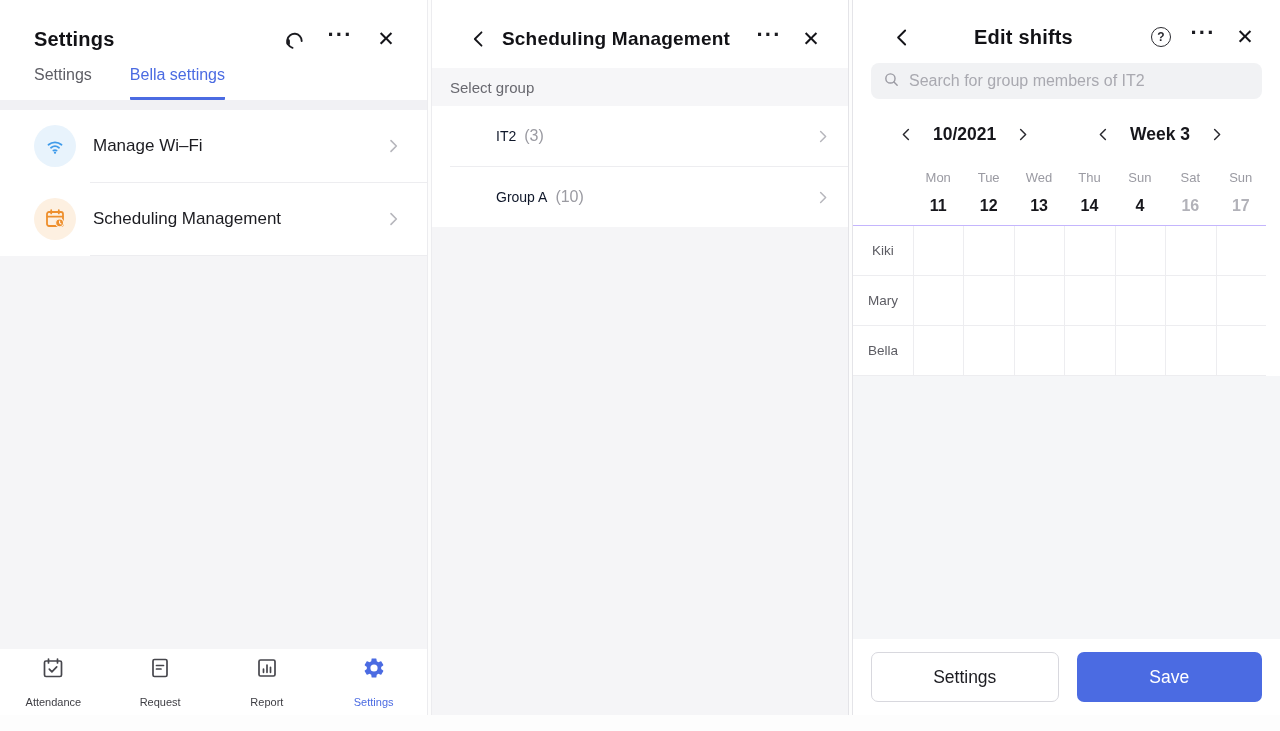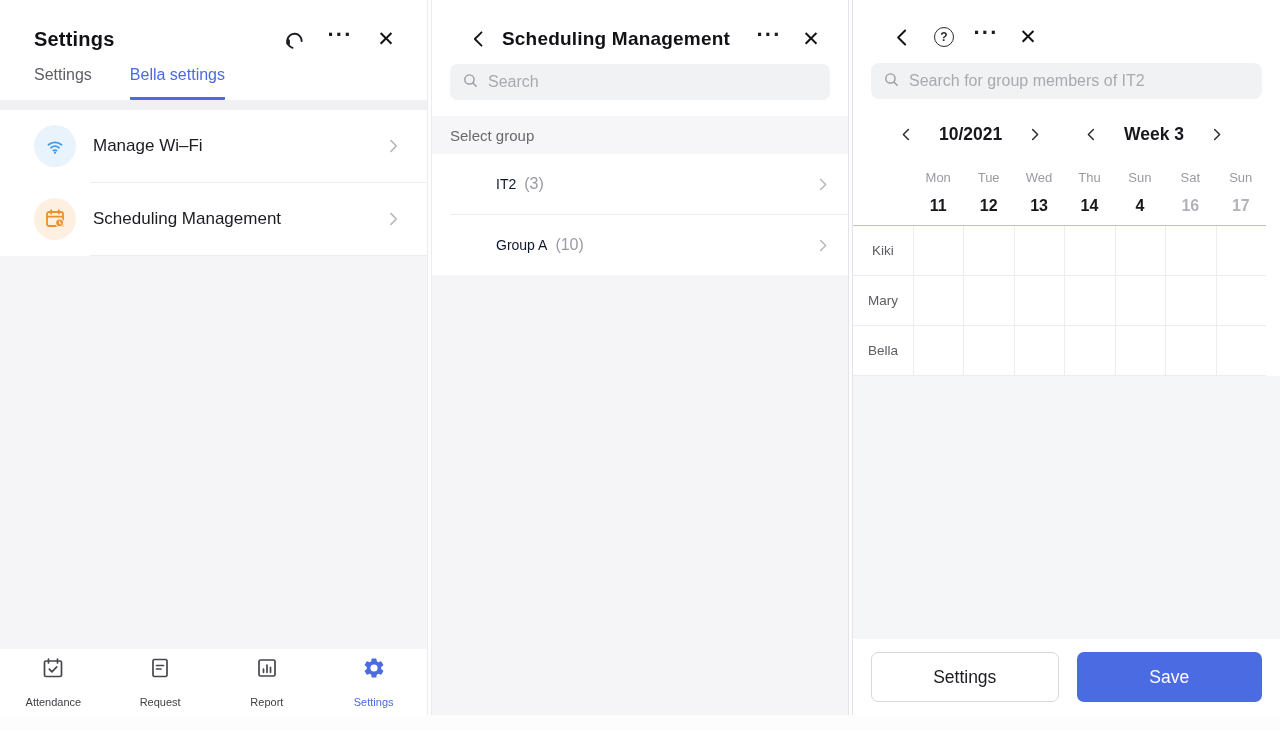--- a/index.html
+++ b/index.html
@@ -56,21 +56,21 @@
   .group-count { margin-left:8px; font-size:16px; color:#9b9ba2; }
   .group-div { margin-left:18px; }
 
   
   .p3-header { padding:24px 22px 0 20px; }
   .p3-header .hdr-title { flex:1; text-align:center; font-size:20px; }
   .p3-header .icon-btn { margin-left:16px; }
   .help-circle { width:20px; height:20px; border:1.7px solid #2a2a30; border-radius:50%; display:flex; align-items:center; justify-content:center; font-size:12px; font-weight:700; color:#2a2a30; }
   .p3-search { margin-top:13px; }
   .date-nav { margin-top:14px; height:42px; display:flex; align-items:center; justify-content:space-between; padding:0 56px 0 46px; }
-  .nav-group { display:flex; align-items:center; gap:25px; }
+  .nav-group { display:flex; align-items:center; gap:19px; }
   .nav-group .nav-text { font-size:17.5px; font-weight:600; color:#17171c; }
   .nav-arrow { cursor:pointer; color:#2a2a30; display:flex; }
   .cal-head { display:grid; grid-template-columns:60px repeat(7,1fr); margin-right:14px; padding-top:10px; }
   .cal-col { text-align:center; }
   .wd { font-size:13px; color:#9a9aa2; height:26px; line-height:26px; }
   .dt { font-size:16px; font-weight:700; color:#17171c; height:34px; line-height:30px; }
   .cal-col.muted .dt { color:#b2b2b9; }
   .cal-grid { margin-right:14px; border-top:1px solid #c4b5fd; }
   .cal-row { display:grid; grid-template-columns:60px repeat(7,1fr); height:50px; }
   .member-name { display:flex; align-items:center; justify-content:center; font-size:13.5px; color:#5c5c63; border-bottom:1px solid #ededf0; }
@@ -199,31 +199,20 @@
       </span>
       <div class="hdr-title">Scheduling Management</div>
       <span class="icon-btn">
           <span class="dots">···</span>
         </span>
       <span class="icon-btn">
           <span class="close-x">✕</span>
         </span>
     </div>
 
-    <div class="search-wrap p2-search">
-      <div class="search">
-        <span>
-          <svg width="17" height="17" viewBox="0 0 24 24" fill="none" stroke="#9a9aa2" stroke-width="2" stroke-linecap="round">
-              <circle cx="10.5" cy="10.5" r="6.5"></circle>
-              <path d="M15.5 15.5 L20 20"></path>
-            </svg>
-        </span>
-        <input type="text" placeholder="Search" style="">
-      </div>
-    </div>
 
     <div class="section-strip">Select group</div>
 
     <div class="group-row">
       <span class="group-name">IT2</span>
       <span class="group-count">(3)</span>
       <span class="row-chevron">
         <svg class="chev" width="15" height="15" viewBox="0 0 24 24" fill="none" stroke="currentColor" stroke-width="2.4" stroke-linecap="round" stroke-linejoin="round">
             <path d="M9 4 L17 12 L9 20"></path>
           </svg>
@@ -244,20 +233,21 @@
     <div class="gray-fill"></div>
   </div>
 
   <div class="panel" id="panel-right">
     <div class="hdr p3-header">
       <span class="icon-btn">
         <svg class="chev" width="21" height="21" viewBox="0 0 24 24" fill="none" stroke="#141419" stroke-width="2.2" stroke-linecap="round" stroke-linejoin="round">
             <path d="M15 4 L7 12 L15 20"></path>
           </svg>
       </span>
+      <div class="hdr-title">Edit shifts</div>
       <span class="icon-btn">
           <span class="help-circle">?</span>
         </span>
       <span class="icon-btn">
           <span class="dots">···</span>
         </span>
       <span class="icon-btn">
           <span class="close-x">✕</span>
         </span>
     </div>

